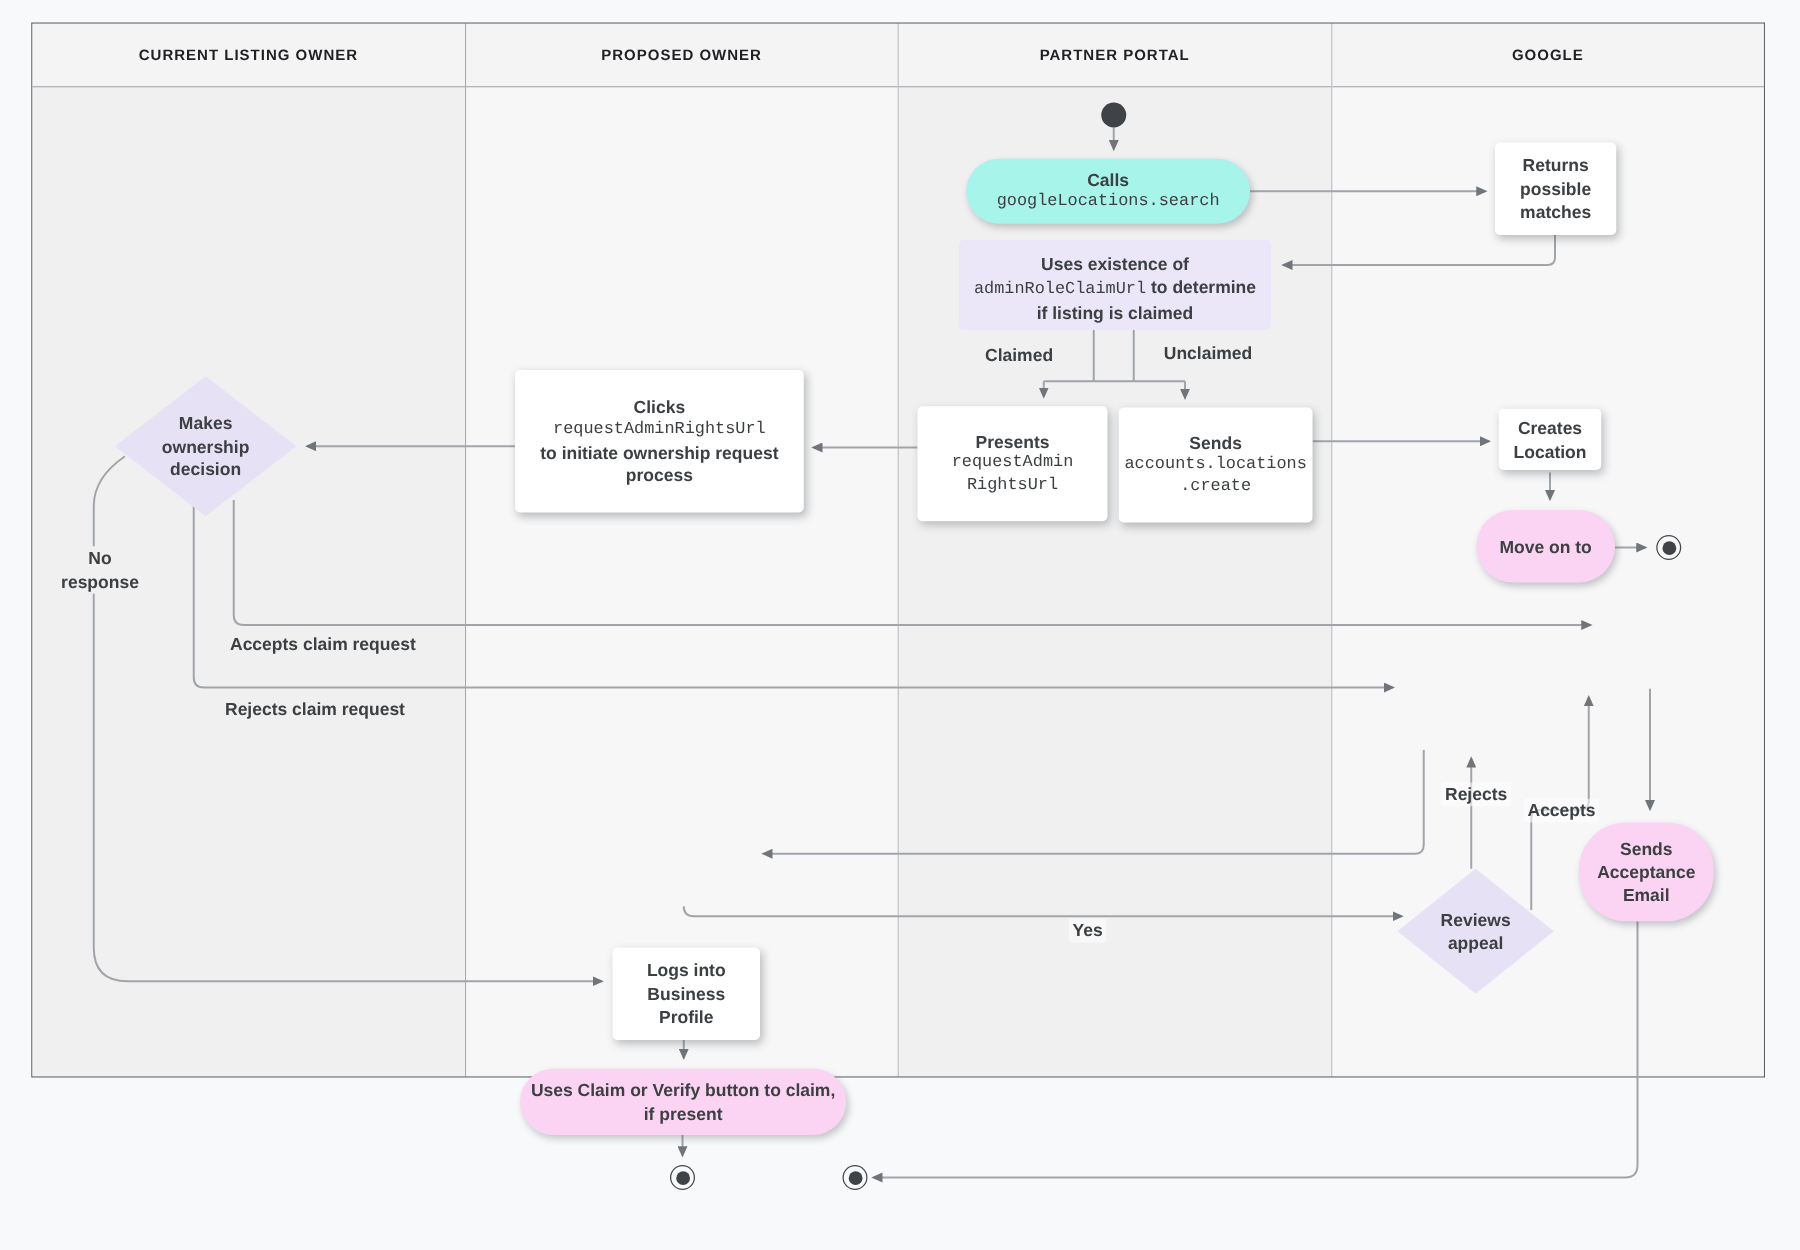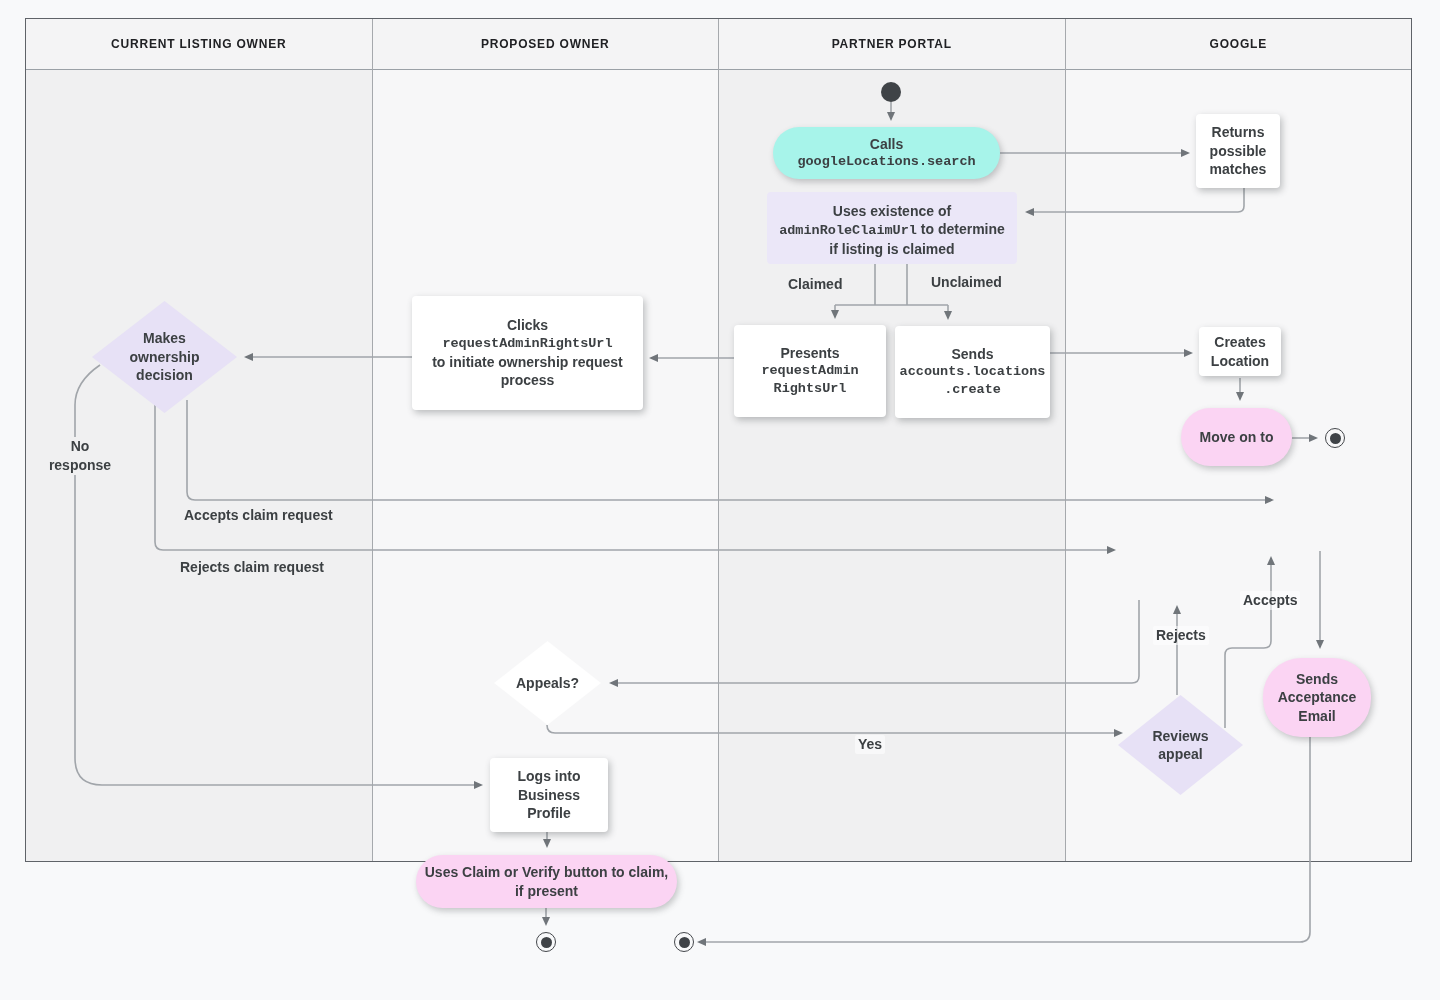--- a/index.html
+++ b/index.html
@@ -19,24 +19,24 @@
                font-size:12px;font-weight:700;letter-spacing:0.8px;color:#202124;}
   svg.wires{position:absolute;left:0;top:0;width:1440px;height:1000px;pointer-events:none;}
   .node{position:absolute;display:flex;flex-direction:column;align-items:center;justify-content:center;
         text-align:center;font-size:14px;font-weight:700;line-height:1.32;box-sizing:border-box;padding:4px 6px;}
   .box{background:#ffffff;border-radius:4px;box-shadow:2px 3px 7px rgba(60,64,67,0.32);}
   .pill{border-radius:30px;box-shadow:2px 3px 6px rgba(60,64,67,0.28);}
   .teal{background:#a7f4ea;}
   .pink{background:#fbd4f3;}
   .soft{background:#ebe7f8;border-radius:4px;}
   .diamond{clip-path:polygon(50% 0,100% 50%,50% 100%,0 50%);
-           filter:drop-shadow(2px 3px 3px rgba(60,64,67,0.32));padding:10px 16px;}
+           filter:drop-shadow(2px 3px 3px rgba(60,64,67,0.32));padding:10px 16px;align-items:flex-end;}
   .diamond.lav{background:#e7e1f6;}
   .diamond.white{background:#ffffff;}
-  .mono{font-family:"Liberation Mono","DejaVu Sans Mono",monospace;font-weight:700;font-size:13.5px;}
+  .mono{font-family:"Liberation Mono","DejaVu Sans Mono",monospace;font-weight:400;font-size:13.5px;}
   .inlineseg{display:inline;}
   .edge-label{position:absolute;font-size:14px;font-weight:700;color:#3c4043;white-space:nowrap;
               line-height:1.35;padding:0 3px;}
   .lbl-bg{background:rgba(255,255,255,0.55);border-radius:2px;}
   .start-node{position:absolute;width:20px;height:20px;border-radius:50%;background:#3f4347;}
   .end-node{position:absolute;width:20px;height:20px;border-radius:50%;border:1.5px solid #44474b;
             box-sizing:border-box;display:flex;align-items:center;justify-content:center;}
   .end-node .dot{width:11px;height:11px;border-radius:50%;background:#3f4347;}
 </style>
 </head>
@@ -114,21 +114,21 @@
     </div>
   <div class="end-node" style="left:674px;top:932px;">
       <div class="dot"></div>
     </div>
 
   <div class="node pill teal" style="left:773px;top:127px;width:227px;height:52px;">
     <div>Calls</div>
     <div class="mono">googleLocations.search</div>
   </div>
 
-  <div class="node box" style="left:1196px;top:114px;width:84px;height:74px;justify-content:center;">
+  <div class="node box" style="left:1196px;top:114px;width:97px;height:74px;justify-content:center;">
     <div>Returns possible matches</div>
   </div>
 
   <div class="node soft" style="left:767px;top:192px;width:250px;height:72px;display:block;padding:10px 8px;">
     <span class="inlineseg">Uses existence of</span>
     <span class="inlineseg mono">adminRoleClaimUrl</span>
     <span class="inlineseg">to determine if listing is claimed</span>
   </div>
 
   <div class="node box" style="left:734px;top:325px;width:152px;height:92px;">
@@ -158,38 +158,35 @@
   <div class="node pill pink" style="left:1181px;top:408px;width:111px;height:58px;">
     <div>Move on to</div>
   </div>
 
 
 
   <div class="node pill pink" style="left:1263px;top:658px;width:108px;height:79px;border-radius:38px;">
     <div>Sends Acceptance Email</div>
   </div>
 
-  <div class="node diamond white" style="left:494px;top:641px;width:107px;height:84px;">
-    <div>Appeals?</div>
-  </div>
 
   <div class="node diamond lav" style="left:1118px;top:695px;width:125px;height:100px;">
     <div>Reviews appeal</div>
   </div>
 
   <div class="node box" style="left:490px;top:758px;width:118px;height:74px;">
     <div>Logs into Business Profile</div>
   </div>
 
   <div class="node pill pink" style="left:416px;top:855px;width:261px;height:53px;">
     <div>Uses Claim or Verify button to claim, if present</div>
   </div>
 
   <div class="edge-label" style="left:785px;top:275px;">Claimed</div>
   <div class="edge-label" style="left:928px;top:273px;">Unclaimed</div>
   <div class="edge-label" style="left:40px;top:437px;width:74px;white-space:normal;text-align:center;background:#f0f0f1;">No response</div>
   <div class="edge-label" style="left:181px;top:506px;">Accepts claim request</div>
   <div class="edge-label" style="left:177px;top:558px;">Rejects claim request</div>
   <div class="edge-label lbl-bg" style="left:1153px;top:626px;">Rejects</div>
-  <div class="edge-label lbl-bg" style="left:1219px;top:591px;margin-left:21px;">Accepts</div>
+  <div class="edge-label lbl-bg" style="left:1219px;top:639px;">Accepts</div>
   <div class="edge-label lbl-bg" style="left:855px;top:735px;">Yes</div>
 
 </div>
 
 </body></html>

